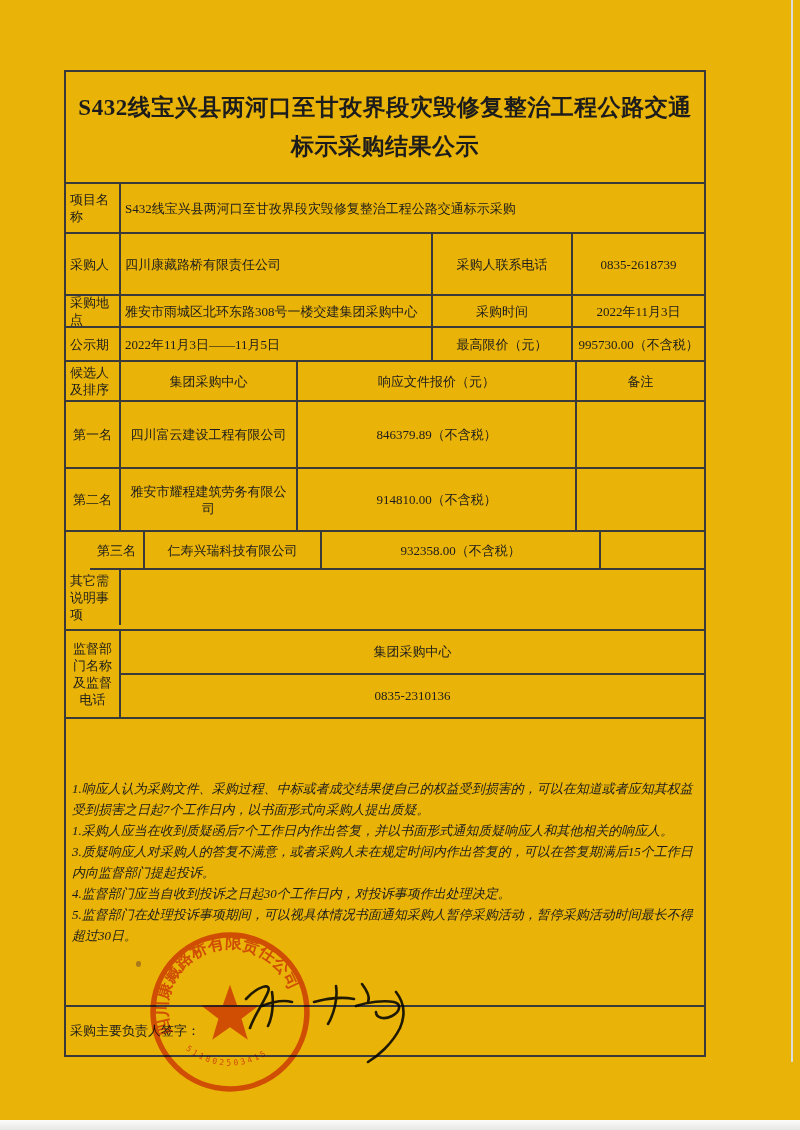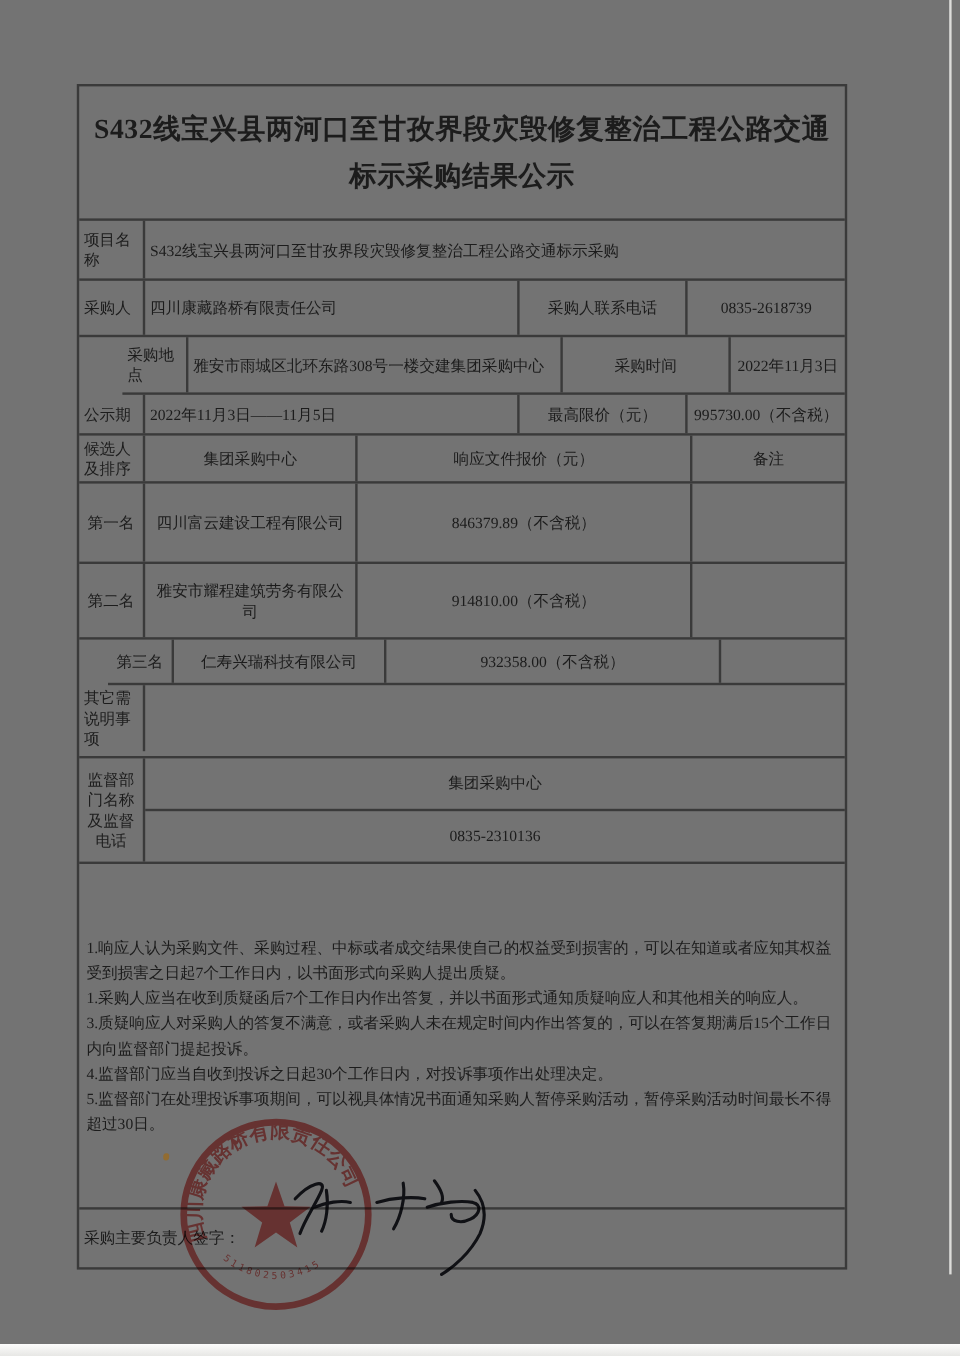--- a/index.html
+++ b/index.html
@@ -8,21 +8,21 @@
   }
   html,body{margin:0;padding:0;}
   body{
     width:800px;height:1130px;
     background:#efefee;
     font-family:"Liberation Serif","DejaVu Serif",serif;
     color:var(--ink);
   }
   .page{
     position:relative;width:800px;height:1130px;
-    background:#737373;overflow:hidden;
+    background:#eab308;overflow:hidden;
   }
   .paper-edge-right{
     position:absolute;left:791px;top:0;width:2px;height:1062px;
     background:#dcdcda;
   }
   .paper-edge-bottom{
     position:absolute;left:0;bottom:0;width:100%;height:10px;
     background:linear-gradient(#fcfcfb,#e7e7e5);
   }
   .scan-speck{
@@ -45,22 +45,22 @@
     padding:2px 4px;overflow:hidden;
   }
   .c:last-child{border-right:none;}
   .c.center{justify-content:center;text-align:center;}
   .c.left{justify-content:flex-start;text-align:left;}
   .label-c{width:55px;flex:0 0 55px;}
   .grow{flex:1;}
   
   .h-title{height:112px;}
   .h-project{height:50px;}
-  .h-purchaser{height:47px;}
-  .h-location{height:48px;margin-left:36px;}
+  .h-purchaser{height:62px;}
+  .h-location{height:32px;}
   .h-publicity{height:34px;}
   .h-candhead{height:40px;}
   .h-cand1{height:67px;}
   .h-cand2{height:63px;}
   .h-cand3{height:38px;margin-left:24px;}
   .h-other{height:61px;flex-direction:column;}
   .h-superv{height:88px;}
   .h-objection{height:288px;}
   .h-sign{height:48px;}
   
@@ -75,21 +75,21 @@
   }
   .superv-right{flex:1;display:flex;flex-direction:column;}
   .superv-sub{
     flex:1;display:flex;align-items:center;justify-content:center;
     font-size:13px;box-sizing:border-box;
   }
   .superv-sub:first-child{border-bottom:2px solid var(--line);}
   .objection-cell{
     flex:1;display:flex;flex-direction:column;justify-content:center;
     font-size:13px;line-height:21px;padding:6px 8px 6px 6px;
-    box-sizing:border-box;text-align:left;align-items:stretch;
+    box-sizing:border-box;text-align:left;align-items:stretch;font-style:italic;
   }
   .objection-cell div{width:100%;}
   .sign-row{display:flex;align-items:center;}
   .sign-cell{
     flex:1;display:flex;align-items:center;
     font-size:13px;padding:2px 4px;box-sizing:border-box;
   }
   
   .stamp{
     position:absolute;left:146px;top:928px;width:168px;height:168px;

